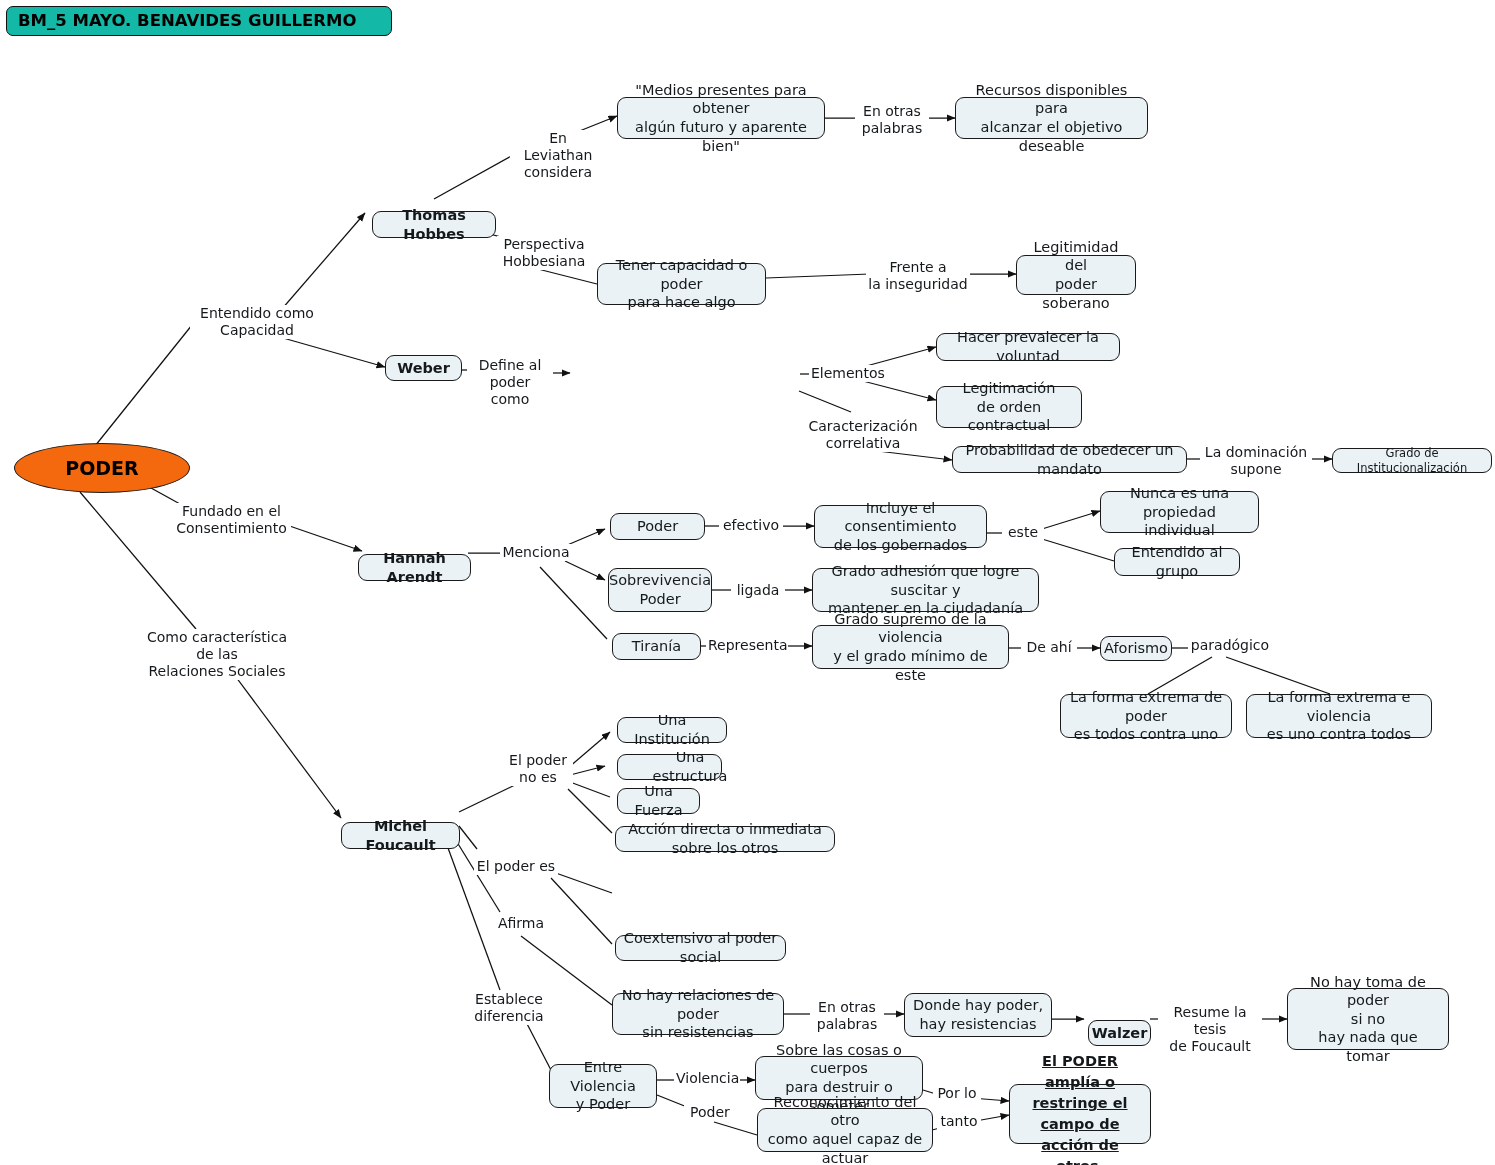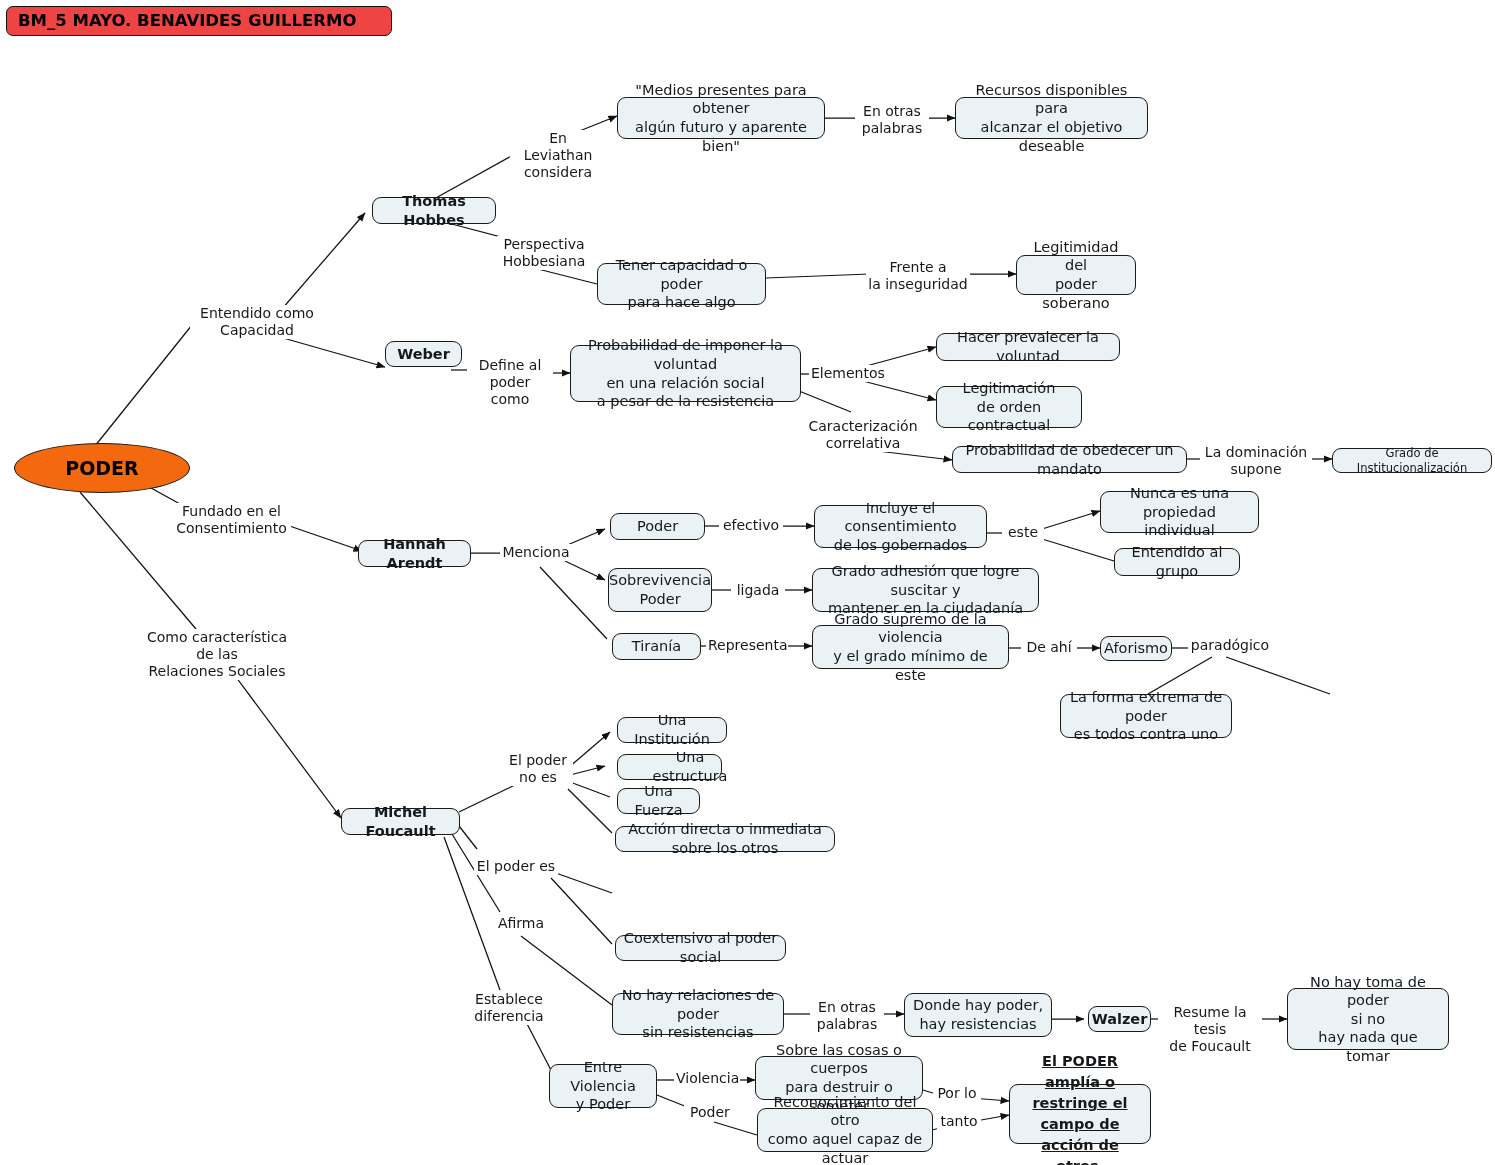--- a/index.html
+++ b/index.html
@@ -34,39 +34,40 @@
     text-align: center;
     color: #15191c;
     font-size: 14.5px;
     line-height: 1.28;
     padding: 2px 7px;
     white-space: pre-line;
   }
   .node.strong {
     font-weight: bold;
     font-size: 14.5px;
+    margin-top: 14px;
   }
   .node.small {
     font-size: 11.5px;
   }
   .node.underline {
     font-weight: bold;
     text-decoration: underline;
     line-height: 1.45;
   }
   .node.root {
     background: #f4690d;
     border: 1.6px solid #1a1a1a;
     border-radius: 50%;
     font-weight: bold;
     font-size: 19px;
     color: #000;
   }
   .node.titlebox {
-    background: #ef4444;
+    background: #14b8a6;
     border: 1.6px solid #111;
     border-radius: 7px;
     font-weight: bold;
     font-size: 16.5px;
     color: #000;
     justify-content: flex-start;
     padding-left: 11px;
   }
   .elabel {
     position: absolute;
@@ -200,23 +201,20 @@
   <div class="node" style="left:617px; top:97px; width:208px; height:42px;">"Medios presentes para obtener
 algún futuro y aparente bien"</div>
   <div class="node" style="left:955px; top:97px; width:193px; height:42px;">Recursos disponibles para
 alcanzar el objetivo deseable</div>
   <div class="node" style="left:597px; top:263px; width:169px; height:42px;">Tener capacidad o poder
 para hace algo</div>
   <div class="node" style="left:1016px; top:255px; width:120px; height:40px;">Legitimidad del
 poder soberano</div>
 
   <div class="node strong" style="left:385px; top:341px; width:77px; height:26px;">Weber</div>
-  <div class="node" style="left:570px; top:345px; width:231px; height:57px;">Probabilidad de imponer la voluntad
-en una relación social
-a pesar de la resistencia</div>
   <div class="node" style="left:936px; top:333px; width:184px; height:28px;">Hacer prevalecer la voluntad</div>
   <div class="node" style="left:936px; top:386px; width:146px; height:42px;">Legitimación
 de orden contractual</div>
   <div class="node" style="left:952px; top:446px; width:235px; height:27px;">Probabilidad de obedecer un mandato</div>
   <div class="node small" style="left:1332px; top:448px; width:160px; height:25px;">Grado de Institucionalización</div>
 
   <div class="node strong" style="left:358px; top:540px; width:113px; height:27px;">Hannah Arendt</div>
   <div class="node" style="left:610px; top:513px; width:95px; height:27px;">Poder</div>
   <div class="node" style="left:814px; top:505px; width:173px; height:43px;">Incluye el consentimiento
 de los gobernados</div>
@@ -226,20 +224,22 @@
   <div class="node" style="left:608px; top:568px; width:104px; height:44px;">Sobrevivencia
 Poder</div>
   <div class="node" style="left:812px; top:568px; width:227px; height:44px;">Grado adhesión que logre suscitar y
 mantener en la ciudadanía</div>
   <div class="node" style="left:612px; top:633px; width:89px; height:27px;">Tiranía</div>
   <div class="node" style="left:812px; top:625px; width:197px; height:44px;">Grado supremo de la violencia
 y el grado mínimo de este</div>
   <div class="node" style="left:1100px; top:636px; width:72px; height:25px;">Aforismo</div>
   <div class="node" style="left:1060px; top:694px; width:172px; height:44px;">La forma extrema de poder
 es todos contra uno</div>
+  <div class="node" style="left:1246px; top:694px; width:186px; height:44px;">La forma extrema e violencia
+es uno contra todos</div>
 
   <div class="node strong" style="left:341px; top:808px; width:119px; height:27px;">Michel Foucault</div>
   <div class="node" style="left:617px; top:717px; width:110px; height:26px;">Una Institución</div>
   <div class="node" style="left:617px; top:754px; width:105px; height:26px;padding-left:48px;">Una estructura</div>
   <div class="node" style="left:617px; top:788px; width:83px; height:26px;">Una Fuerza</div>
   <div class="node" style="left:615px; top:826px; width:220px; height:26px;">Acción directa o inmediata sobre los otros</div>
   <div class="node" style="left:615px; top:935px; width:171px; height:26px;">Coextensivo al poder social</div>
   <div class="node" style="left:612px; top:993px; width:172px; height:42px;">No hay relaciones de poder
 sin resistencias</div>
   <div class="node" style="left:904px; top:993px; width:148px; height:44px;">Donde hay poder,

